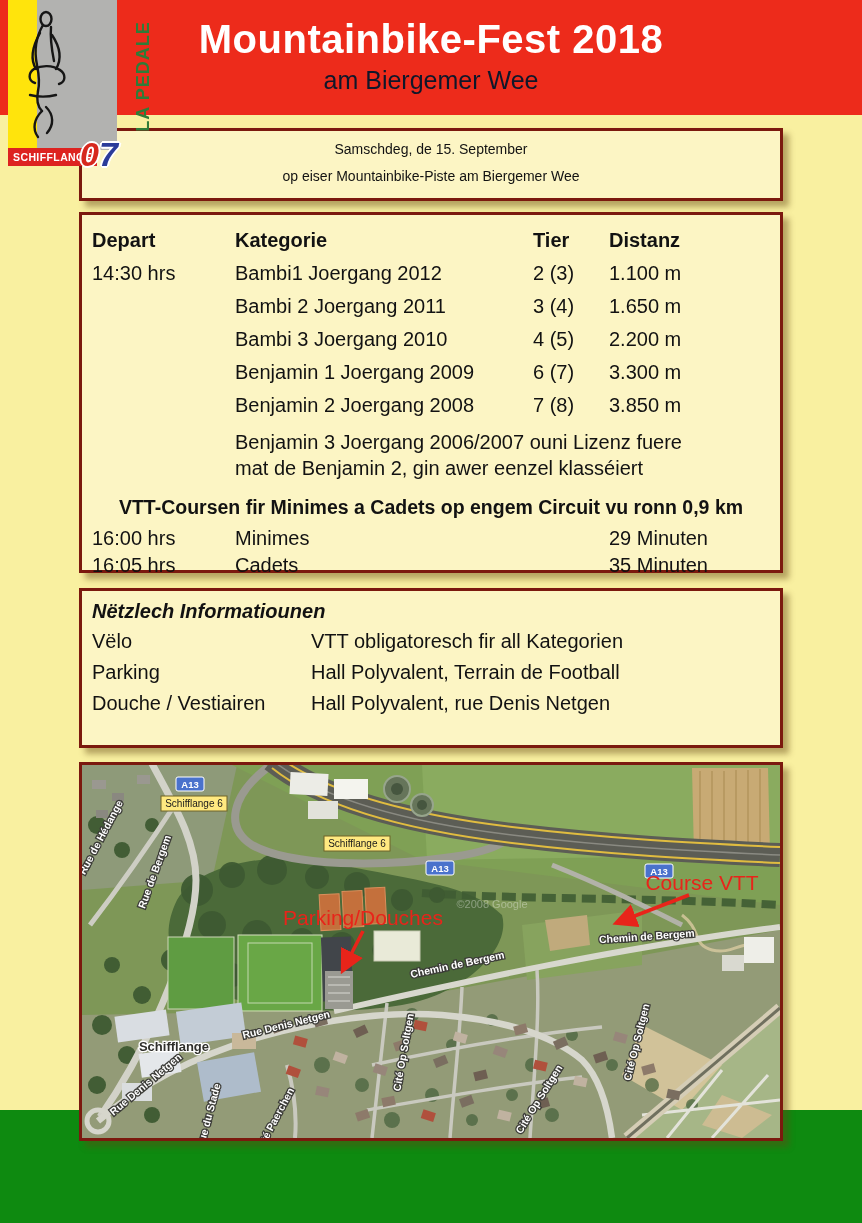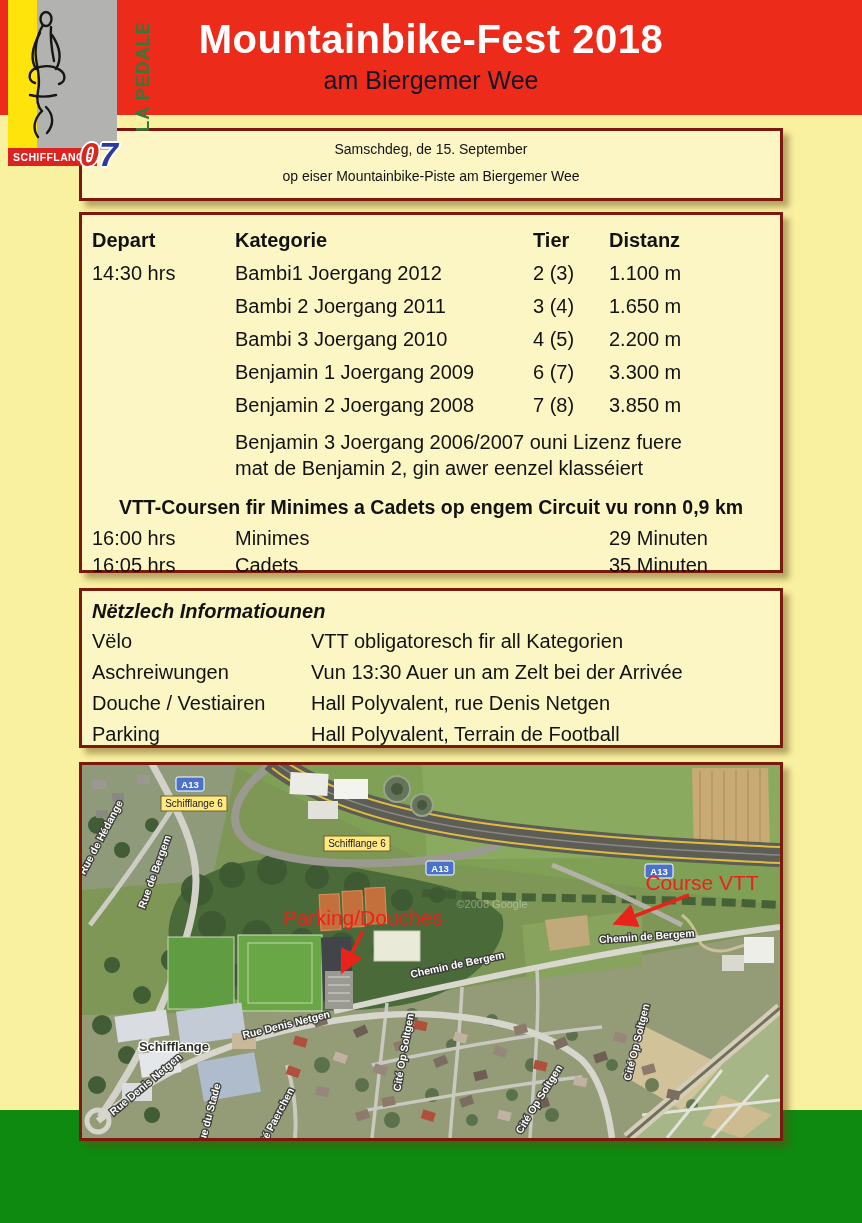--- a/index.html
+++ b/index.html
@@ -163,30 +163,26 @@
     </div>
   </section>
 
   <section class="box info-box">
     <div class="info-heading">Nëtzlech Informatiounen</div>
     <div class="irow">
       <span class="ilabel">Vëlo</span>
       <span class="ivalue">VTT obligatoresch fir all Kategorien</span>
     </div>
     <div class="irow">
-      <span class="ilabel">Aschreiwungen</span>
-      <span class="ivalue">Vun 13:30 Auer un am Zelt bei der Arrivée</span>
+      <span class="ilabel">Parking</span>
+      <span class="ivalue">Hall Polyvalent, Terrain de Football</span>
     </div>
     <div class="irow">
       <span class="ilabel">Douche / Vestiairen</span>
       <span class="ivalue">Hall Polyvalent, rue Denis Netgen</span>
-    </div>
-    <div class="irow">
-      <span class="ilabel">Parking</span>
-      <span class="ivalue">Hall Polyvalent, Terrain de Football</span>
     </div>
   </section>
 
   <section class="box map-box">
     <svg viewBox="0 0 698 373" preserveAspectRatio="none">
       <defs>
         <marker id="arrowhead" markerWidth="7" markerHeight="7" refX="5" refY="3.5" orient="auto">
           <path d="M0,0 L7,3.5 L0,7 Z" fill="#e8241a"></path>
         </marker>
       </defs>

